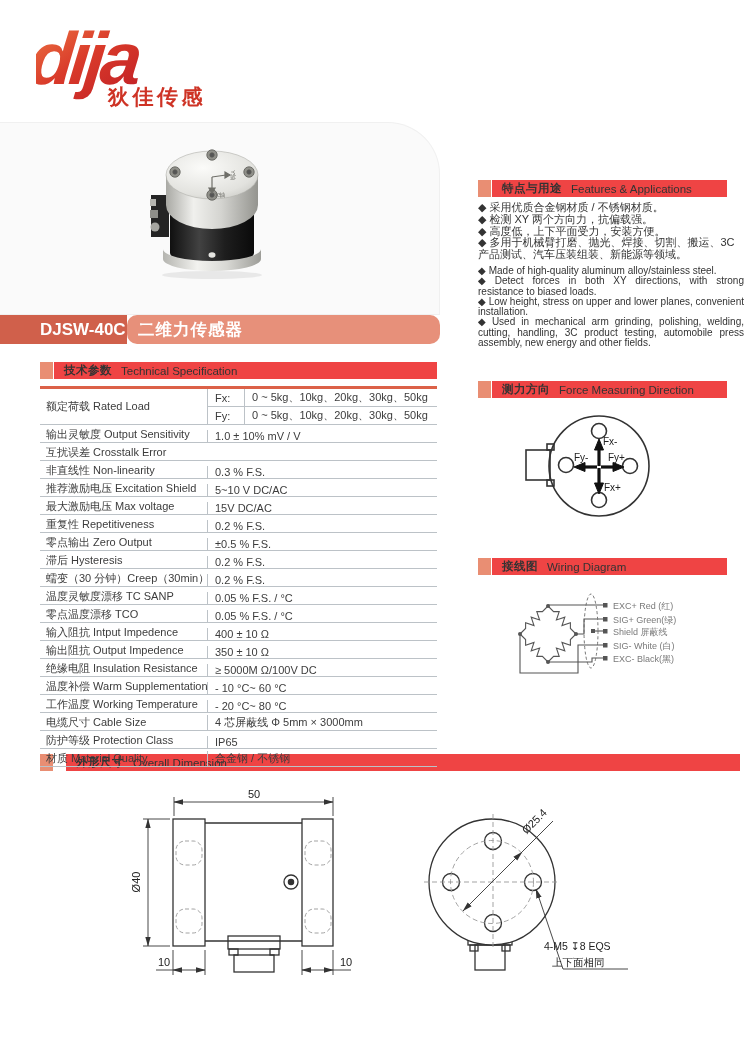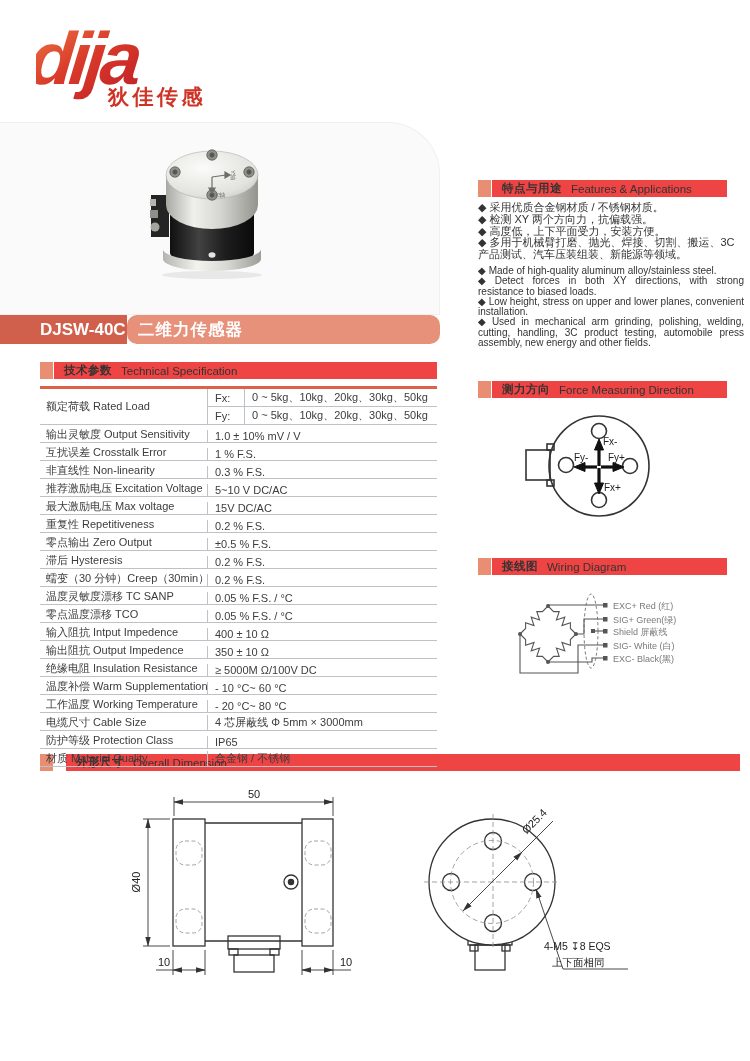--- a/index.html
+++ b/index.html
@@ -188,28 +188,27 @@
           <div class="rl-val">0 ~ 5kg、10kg、20kg、30kg、50kg</div>
         </div>
       </div>
     </div>
     <div class="trow">
         <div class="tl">输出灵敏度 Output Sensitivity</div>
         <div class="tv">1.0 ± 10% mV / V</div>
       </div>
     <div class="trow">
         <div class="tl">互扰误差 Crosstalk Error</div>
-        <div class="tv">1 % F.S.</div>
       </div>
     <div class="trow">
         <div class="tl">非直线性 Non-linearity</div>
         <div class="tv">0.3 % F.S.</div>
       </div>
     <div class="trow">
-        <div class="tl">推荐激励电压 Excitation Voltage</div>
+        <div class="tl">推荐激励电压 Excitation Shield</div>
         <div class="tv">5~10 V  DC/AC</div>
       </div>
     <div class="trow">
         <div class="tl">最大激励电压 Max voltage</div>
         <div class="tv">15V  DC/AC</div>
       </div>
     <div class="trow">
         <div class="tl">重复性 Repetitiveness</div>
         <div class="tv">0.2 % F.S.</div>
       </div>

